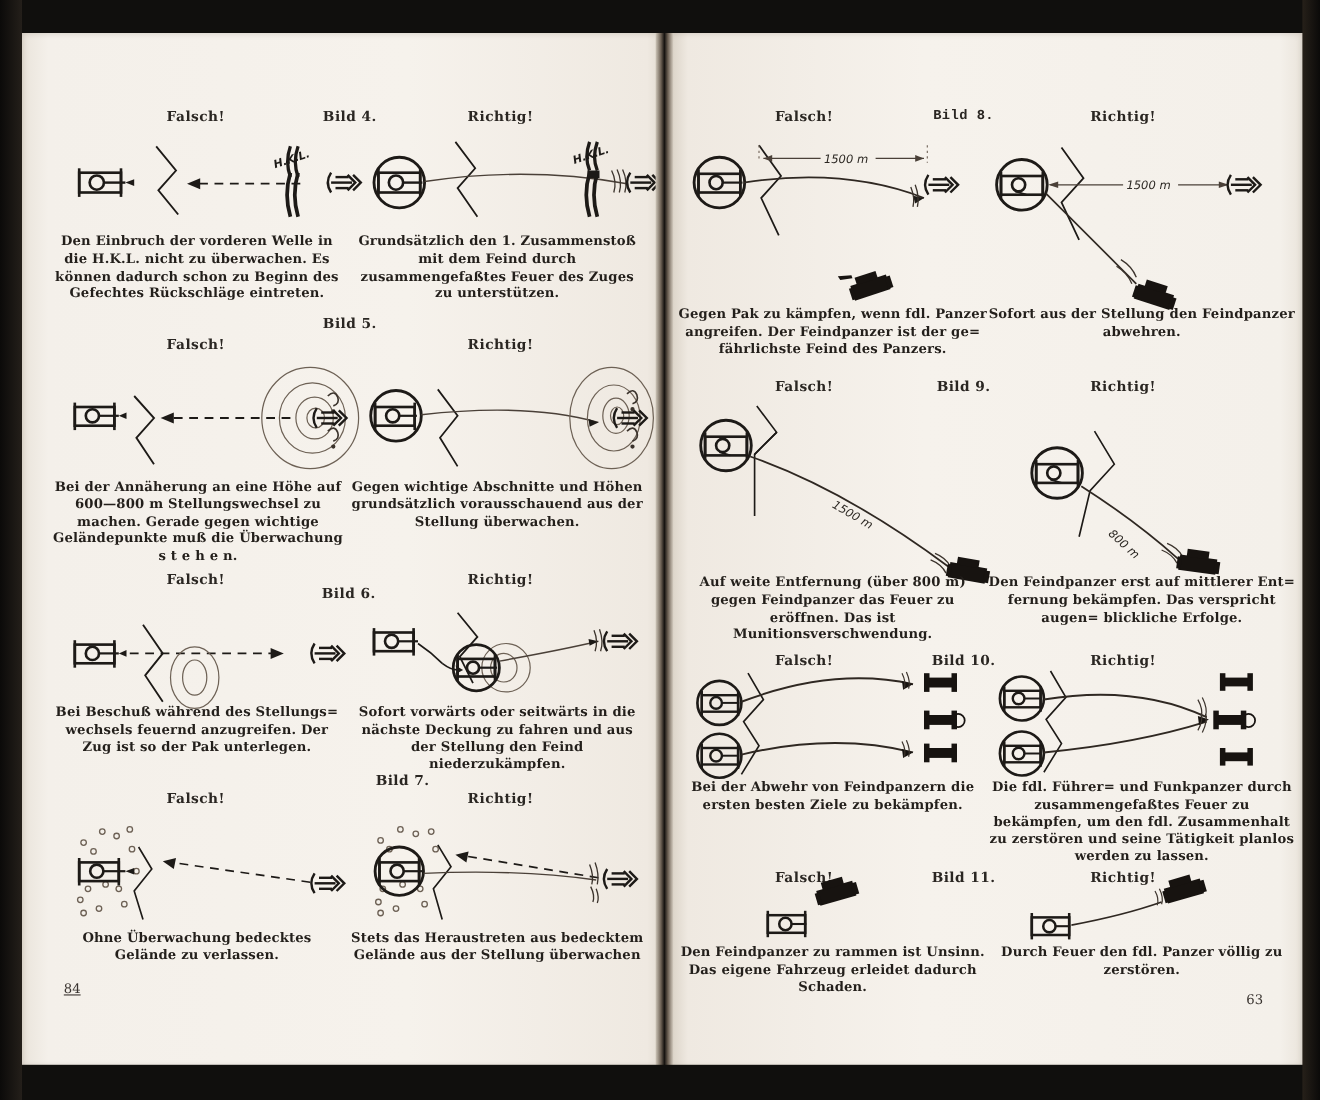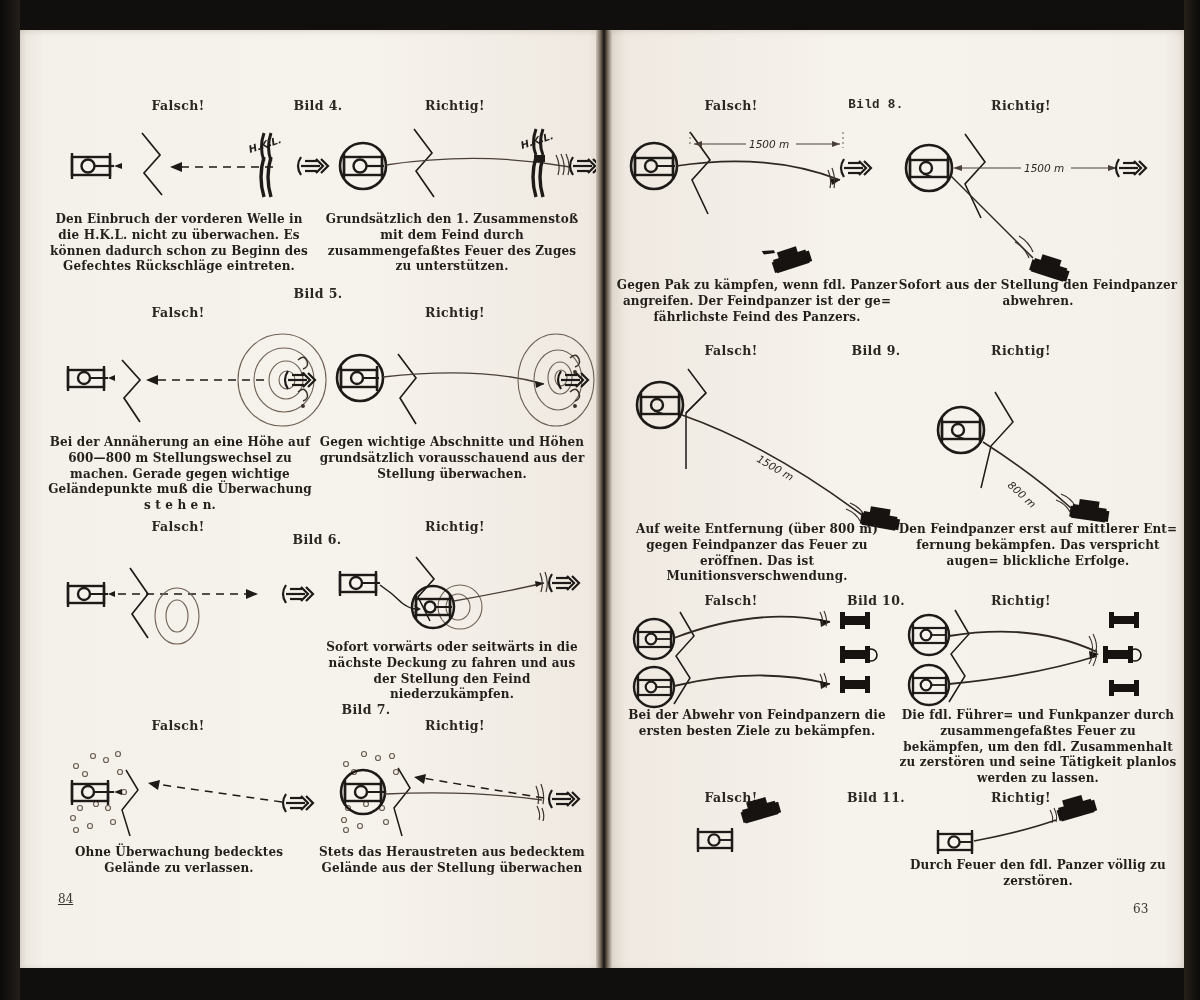--- a/index.html
+++ b/index.html
@@ -304,20 +304,21 @@
           <path d="M222 39 q-6 9 0 18"></path>
           <line x1="222" y1="48" x2="241" y2="48"></line>
           <line x1="226" y1="43" x2="238" y2="43"></line>
           <line x1="226" y1="53" x2="238" y2="53"></line>
           <path d="M242 41 l7 7 l-7 7"></path>
             <path d="M237 41 l7 7 l-7 7"></path>
         </g>
       </svg>
     </div>
 
+    <div class="caption fraktur" style="left:30px;top:610px;width:262px;">Bei Beschuß während des Stellungs= wechsels feuernd anzugreifen. Der Zug ist so der Pak unterlegen.</div>
     <div class="caption fraktur" style="left:300px;top:610px;width:268px;">Sofort vorwärts oder seitwärts in die nächste Deckung zu fahren und aus der Stellung den Feind niederzukämpfen.</div>
 
     <div class="hdr fraktur center" style="left:300px;top:672px;margin-left:48px;">Bild 7.</div>
     <div class="hdr fraktur center" style="left:160px;top:688px;">Falsch!</div>
     <div class="hdr fraktur center" style="left:437px;top:688px;">Richtig!</div>
 
     <div class="figure" style="left:40px;top:708px;">
       <svg width="270" height="100" viewBox="0 0 270 100">
         <g fill="none" stroke="#6d6155" stroke-width="1.2">
           <circle cx="18" cy="28" r="2.5"></circle>
@@ -695,20 +696,21 @@
           <path d="M41 34 h14" stroke-width="1.9"></path>
         </g>
         <path d="M56 33 Q104 24 138 12" stroke="#2f2822" stroke-width="1.5" fill="none"></path>
         <g stroke="#3b332c" stroke-width="1.1" fill="none">
           <path d="M132 2 q4 7 2 13"></path>
             <path d="M136 0 q4 8 2 14"></path>
         </g>
       </svg>
     </div>
 
+    <div class="caption fraktur" style="left:8px;top:828px;width:282px;">Den Feindpanzer zu rammen ist Unsinn. Das eigene Fahrzeug erleidet dadurch Schaden.</div>
     <div class="caption fraktur" style="left:290px;top:828px;width:280px;">Durch Feuer den fdl. Panzer völlig zu zerstören.</div>
 
     <div class="pageno" style="left:525px;top:872px;">63</div>
   </div>
 
   <div id="gutter"></div>
   <div id="topedge"></div>
   <div id="botedge"></div>
   <div id="leftedge"></div>
   <div id="rightedge"></div>

